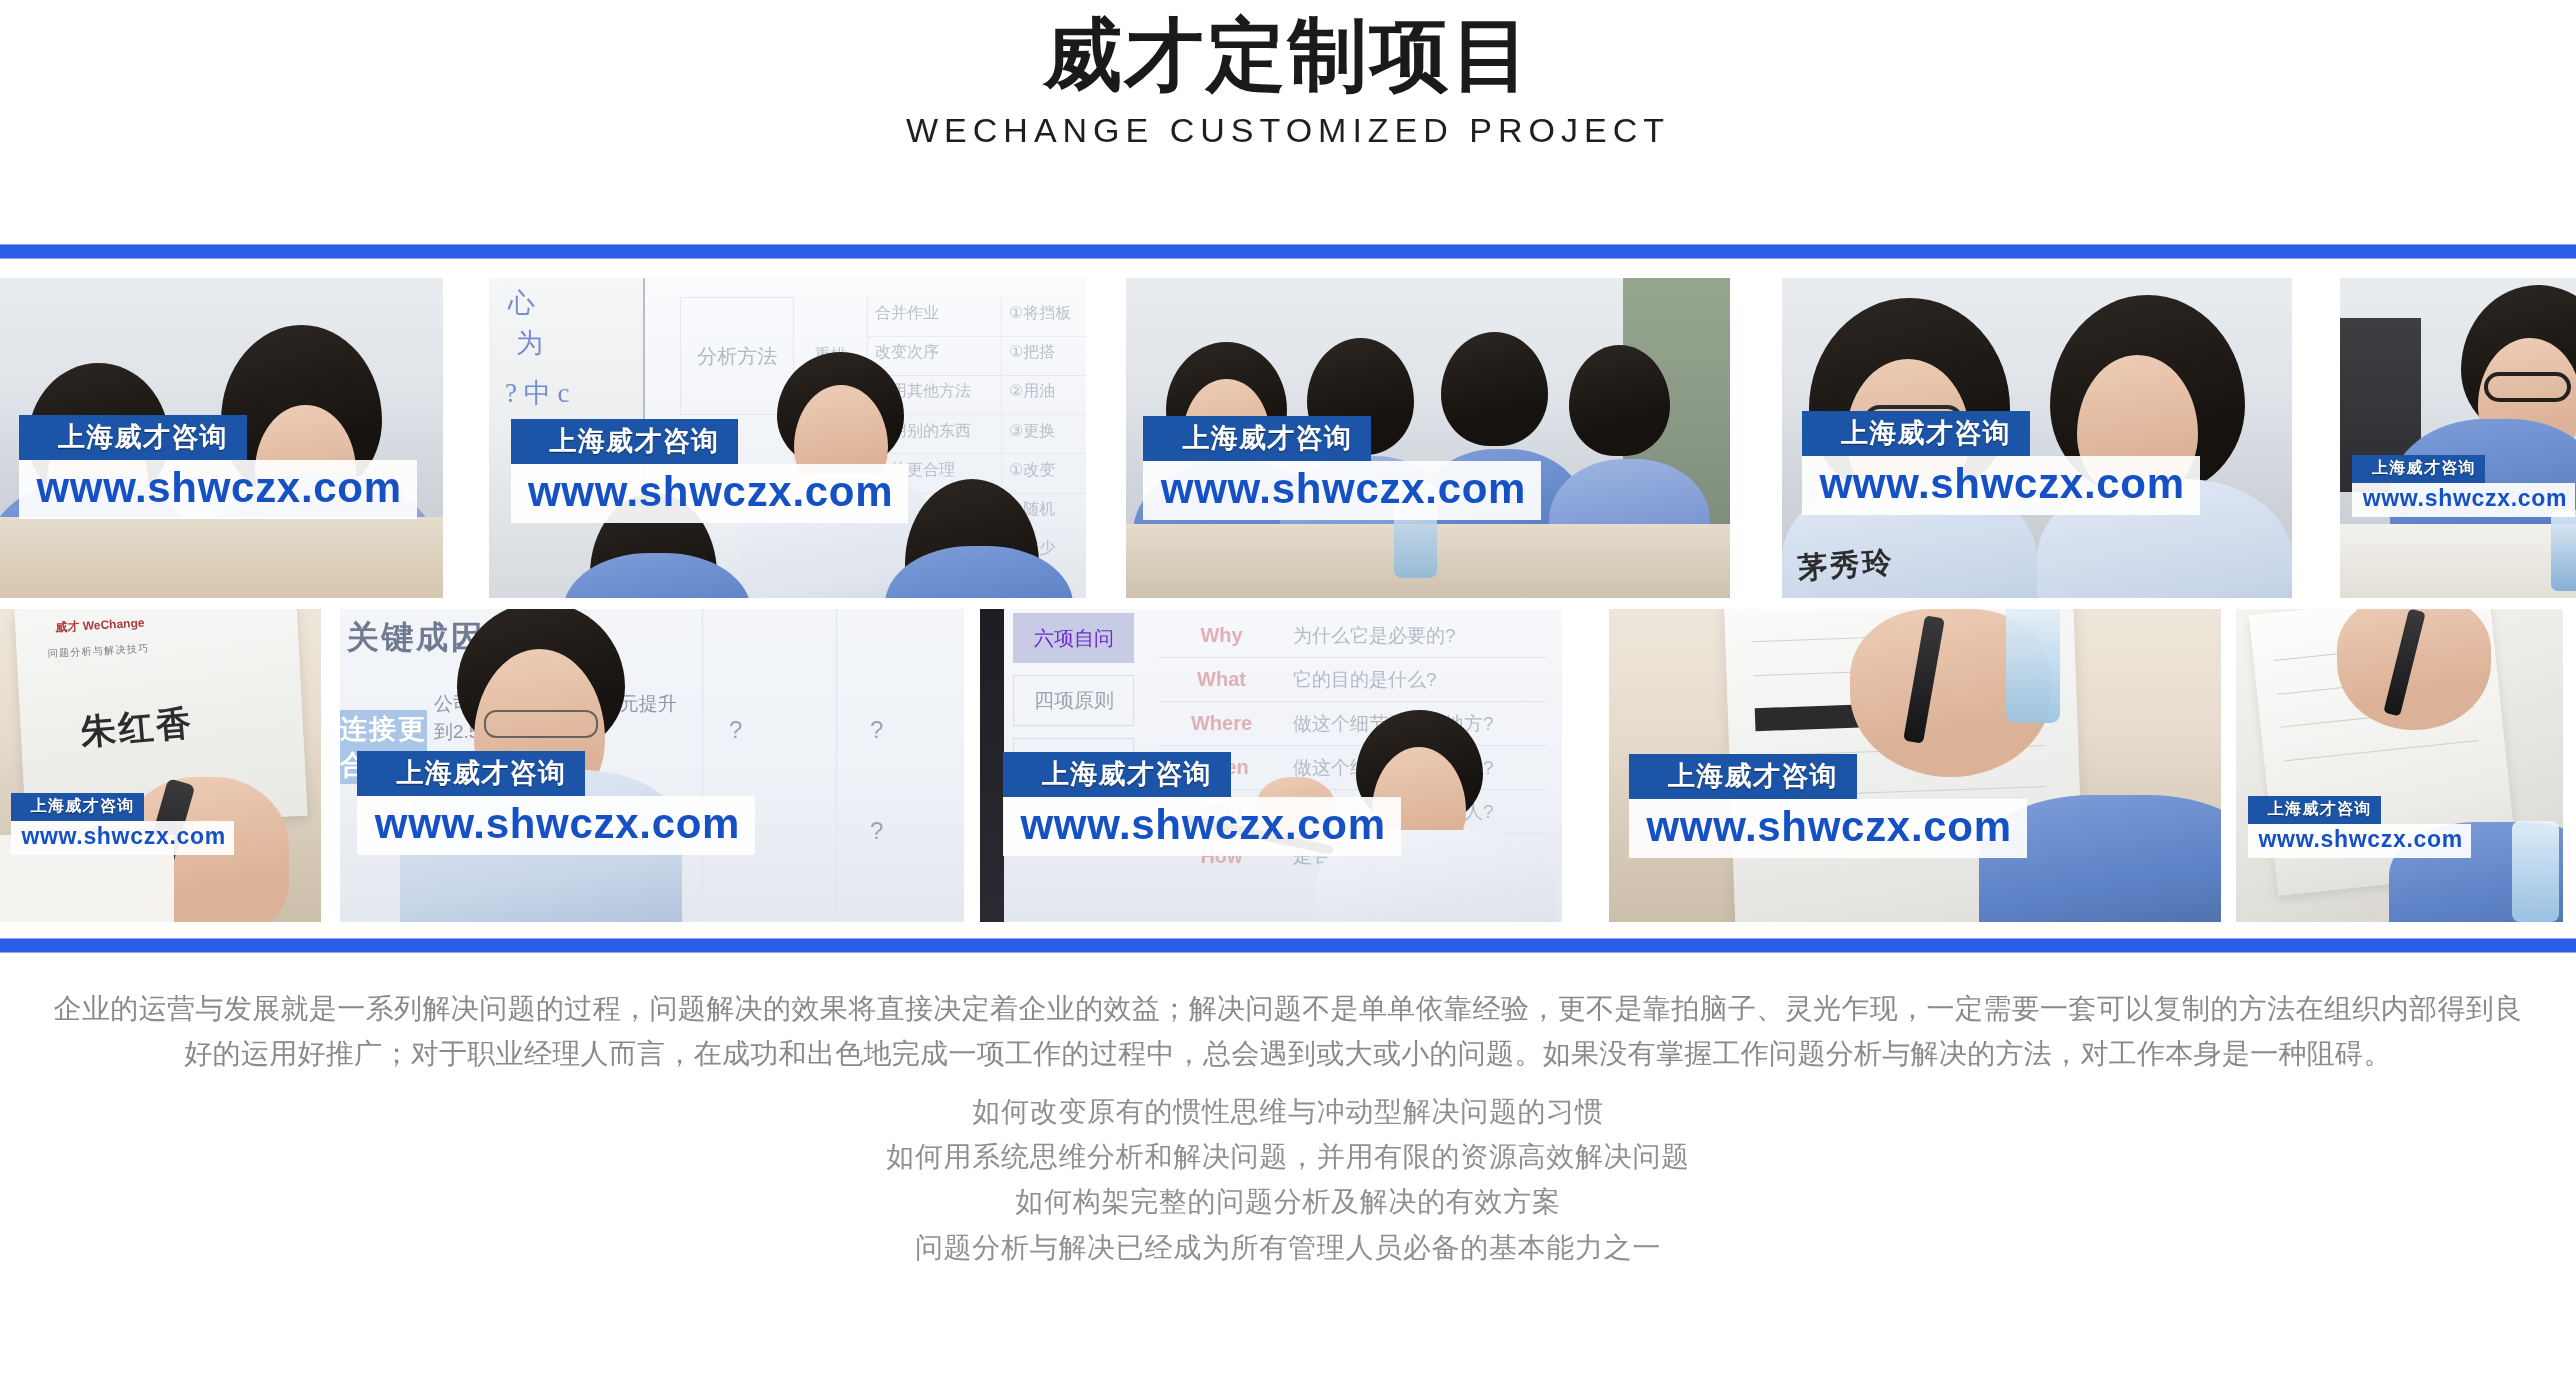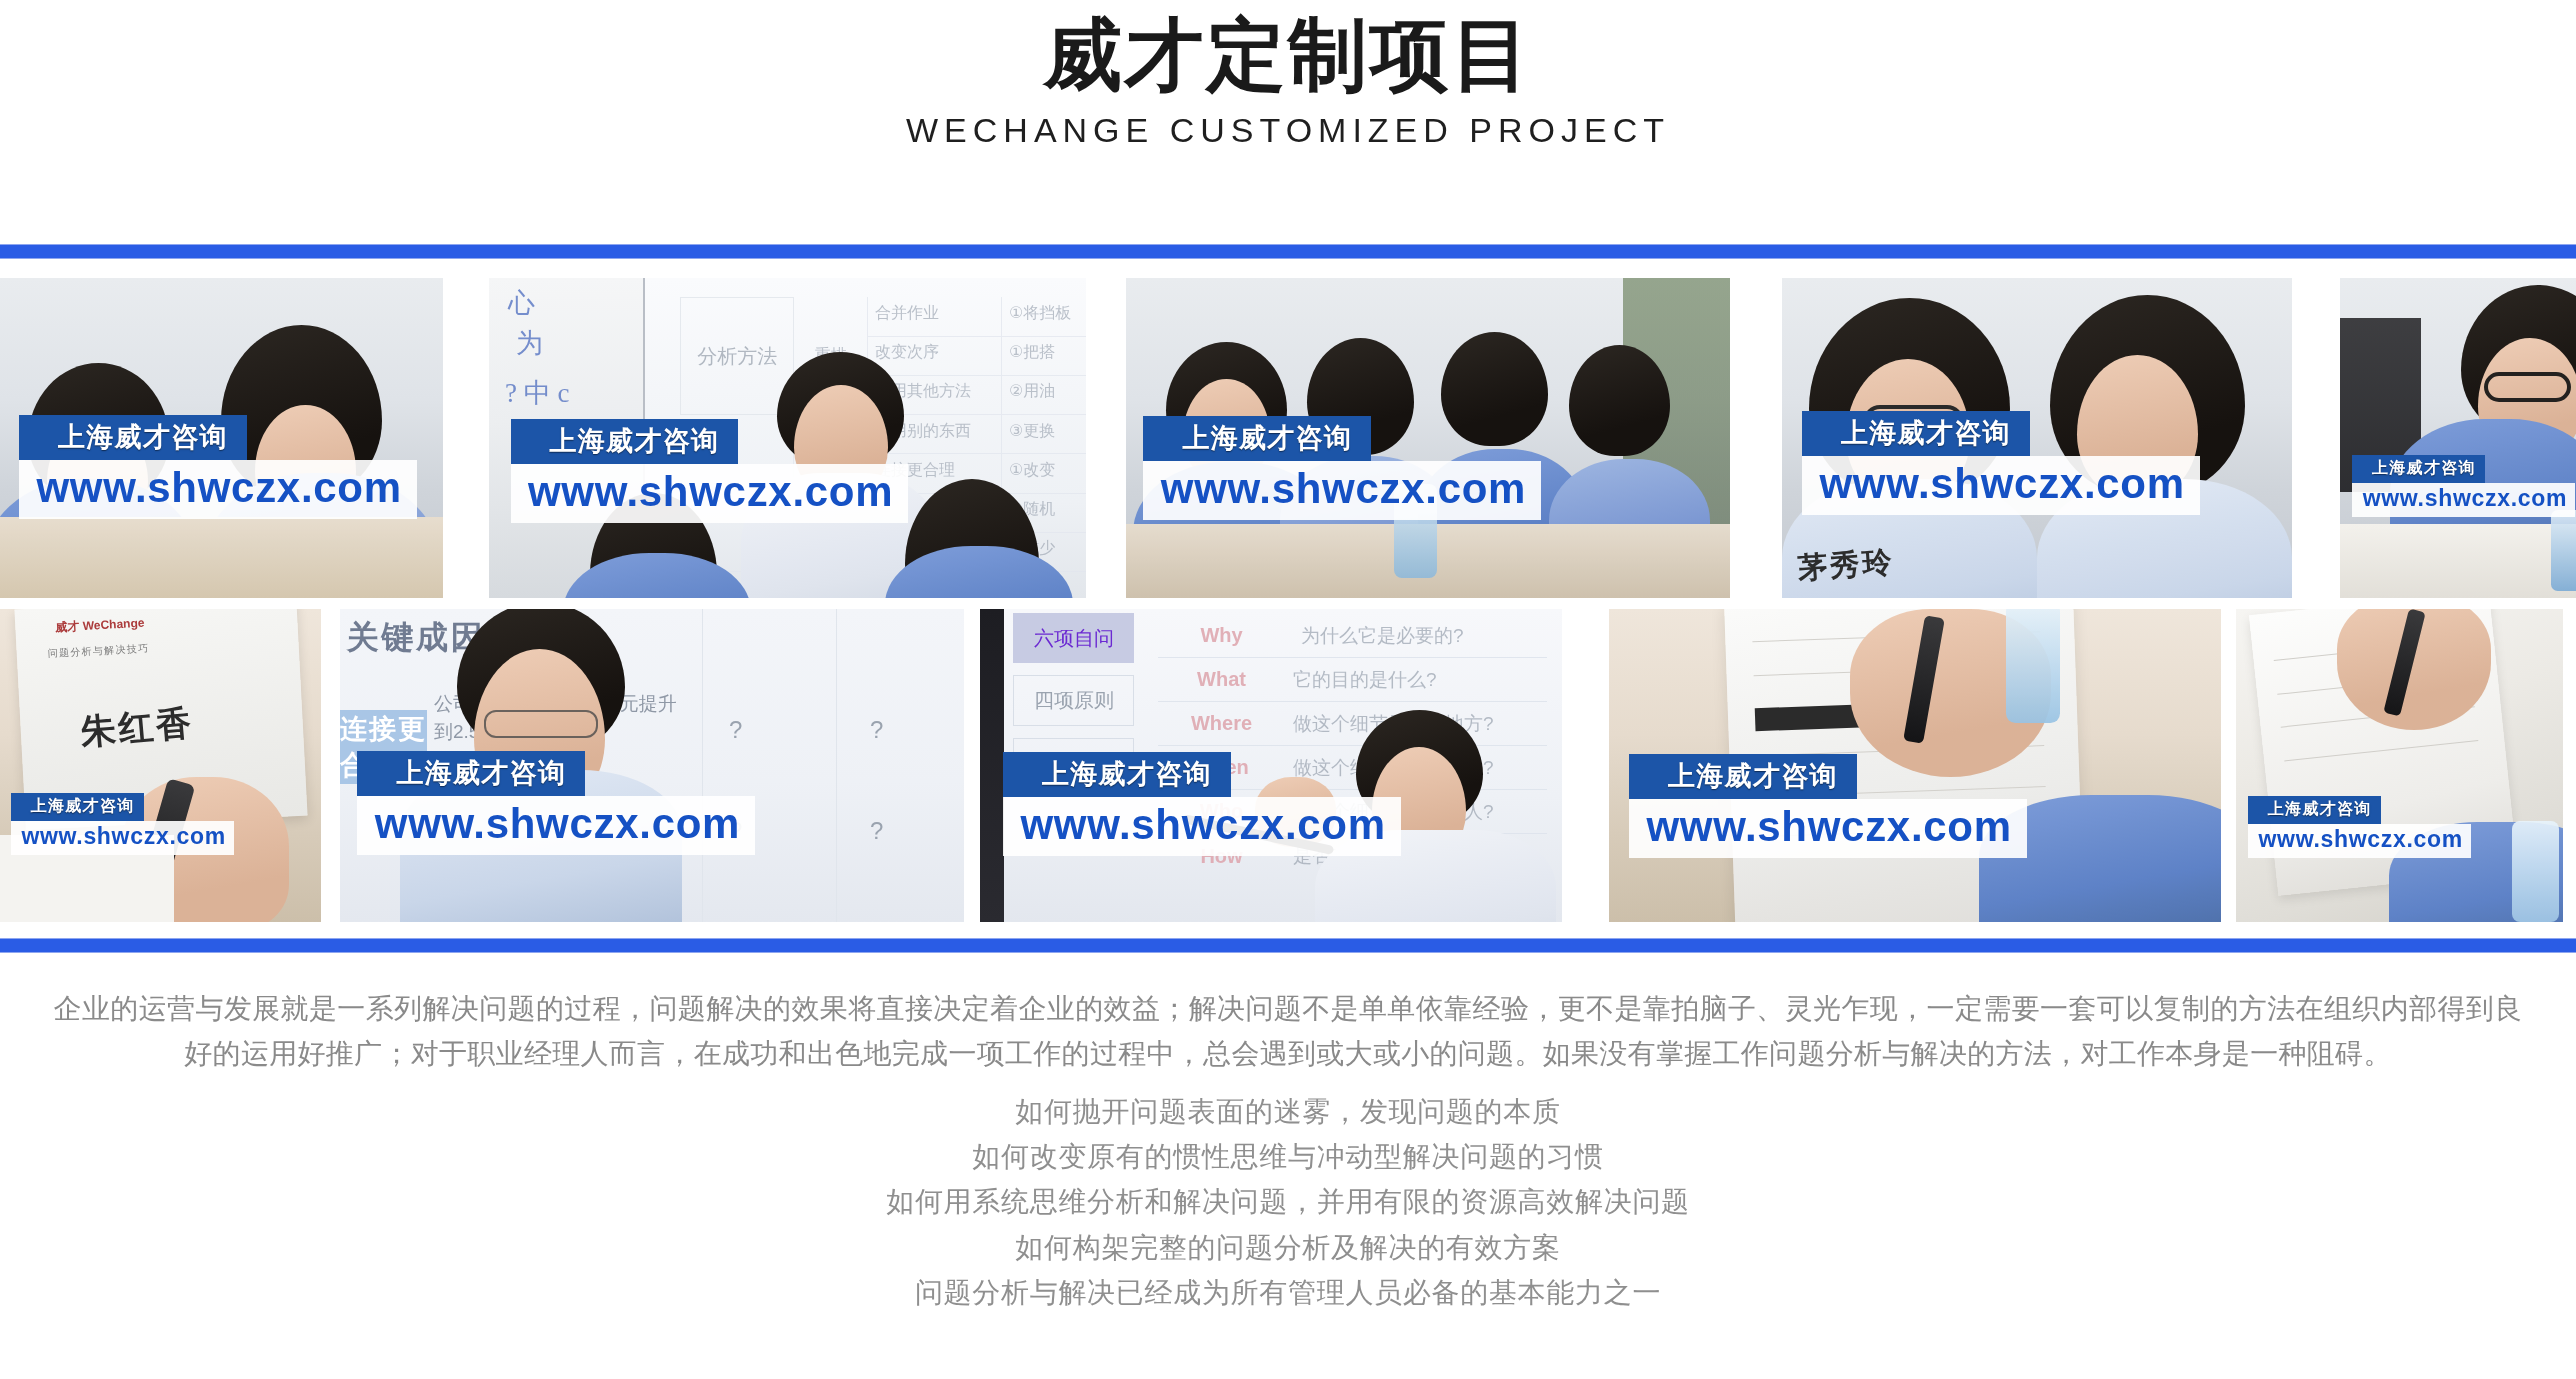--- a/index.html
+++ b/index.html
@@ -425,21 +425,21 @@
 
     <div class="photo" style="width:582px; margin-right:47px;">
       <div class="scene" style="background:linear-gradient(180deg,#1d1d22 0%,#2a2a30 100%);">
         <div style="position:absolute;left:24px;top:0;width:558px;height:100%;background:linear-gradient(180deg,#f7f8fb 0%,#eef1f6 60%,#e3e7ee 100%);">
           <div class="slide-left-col" style="left:9.4px;top:4px;">
             <div class="hl">六项自问</div>
             <div>四项原则</div>
             <div>分析方法</div>
           </div>
           <div class="slide-tbl" style="left:154px;top:5.4px;width:389px;">
-            <div class="row" style="height:44px;gap:8px;">
+            <div class="row" style="height:44px;">
               <div class="k">Why</div>
               <div class="v">为什么它是必要的?</div>
             </div>
             <div class="row" style="height:44px;">
               <div class="k">What</div>
               <div class="v">它的目的是什么?</div>
             </div>
             <div class="row" style="height:44px;">
               <div class="k">Where</div>
               <div class="v">做这个细节最好的地方?</div>
@@ -509,21 +509,20 @@
         <div class="wm-url">www.shwczx.com</div>
       </div>
     </div>
   </div>
 
   <div class="rule-blue rule-bottom"></div>
 
   <div class="copy">
     <div class="para">企业的运营与发展就是一系列解决问题的过程，问题解决的效果将直接决定着企业的效益；解决问题不是单单依靠经验，更不是靠拍脑子、灵光乍现，一定需要一套可以复制的方法在组织内部得到良好的运用好推广；对于职业经理人而言，在成功和出色地完成一项工作的过程中，总会遇到或大或小的问题。如果没有掌握工作问题分析与解决的方法，对工作本身是一种阻碍。</div>
     <div class="qlist">
-      <div class="qitem">如何抛开问题表面的迷雾，发现问题的本质</div>
       <div class="qitem">如何改变原有的惯性思维与冲动型解决问题的习惯</div>
       <div class="qitem">如何用系统思维分析和解决问题，并用有限的资源高效解决问题</div>
       <div class="qitem">如何构架完整的问题分析及解决的有效方案</div>
       <div class="qitem">问题分析与解决已经成为所有管理人员必备的基本能力之一</div>
     </div>
   </div>
 
 </div>
 
 

